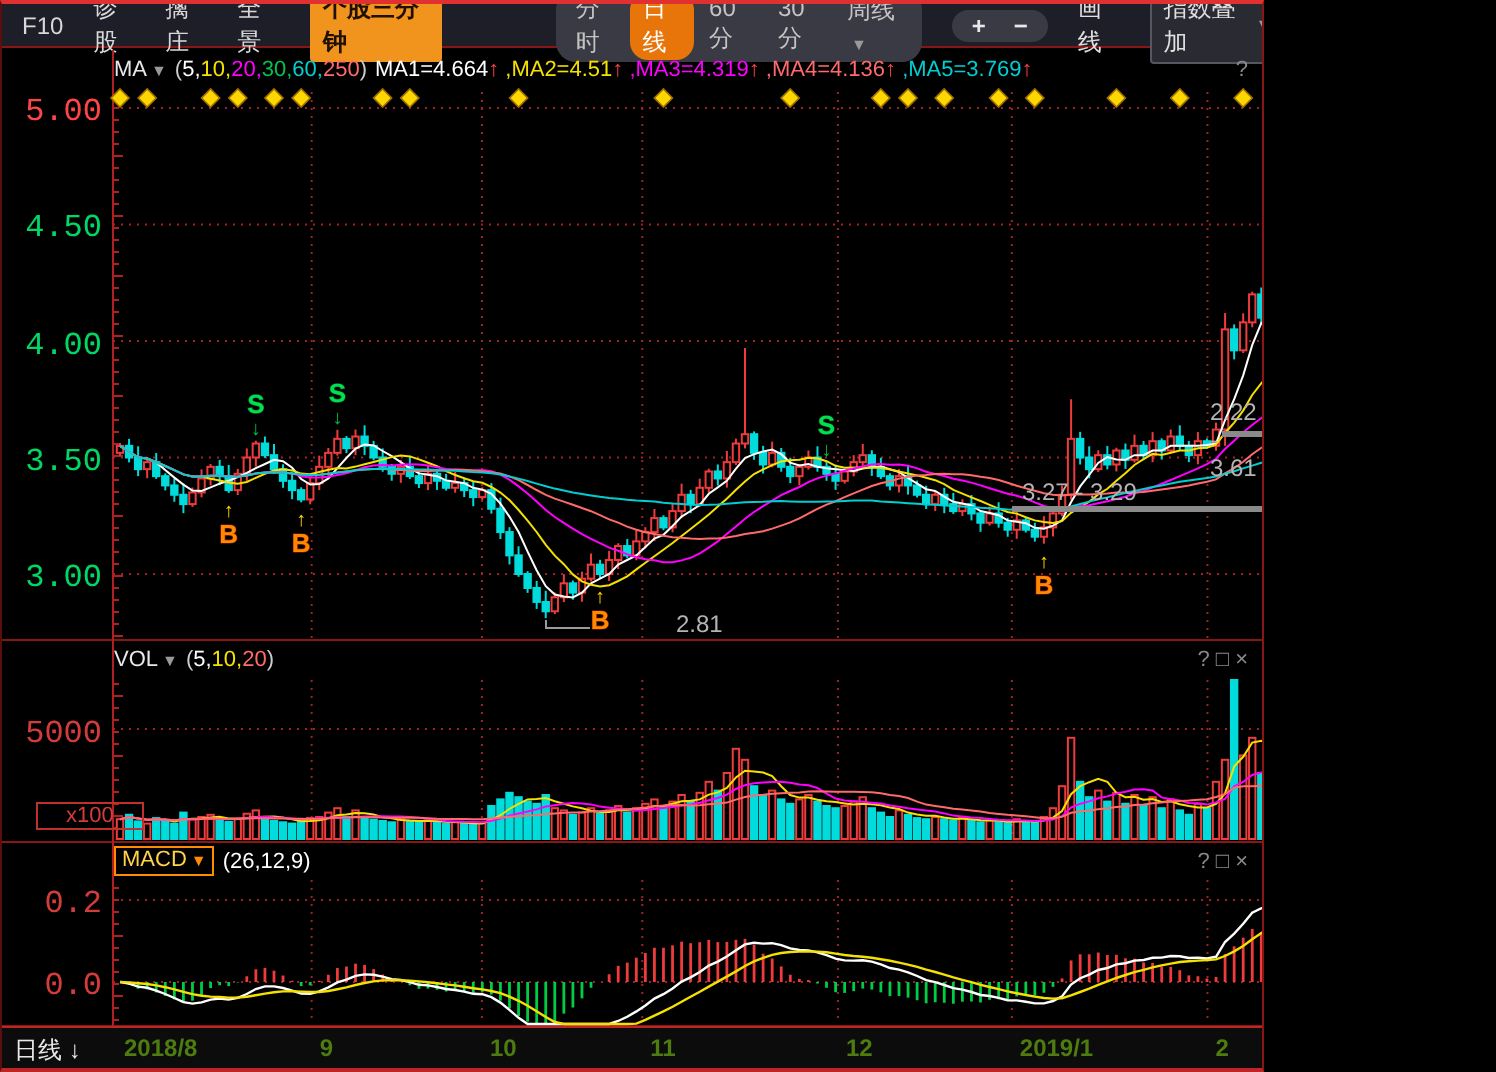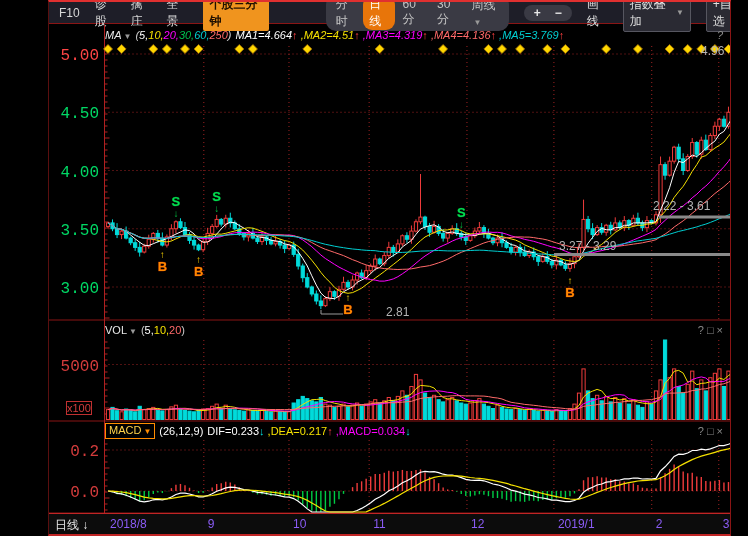--- a/index.html
+++ b/index.html
@@ -1,60 +1,60 @@
 <!DOCTYPE html>
 <html><head>
 <meta charset="utf-8">
 <style>
   html,body{margin:0;padding:0;background:#000;}
-  #app{position:relative;width:683px;height:536px;background:#000;overflow:hidden;
+  #app{position:relative;width:632px;height:536px;background:#000;overflow:hidden;
        font-family:"Liberation Sans","DejaVu Sans",sans-serif;color:#ddd;
        border-top:2px solid #e03030;border-bottom:2px solid #c02525;
-       border-left:1px solid #5a0f0f;border-right:1px solid #8a1515;box-sizing:border-box;margin-left:48px;}
+       border-left:1px solid #5a0f0f;border-right:1px solid #8a1515;box-sizing:border-box;}
   
   .toolbar{position:absolute;left:0;top:0;width:748px;height:22px;background:#1e1e28;
            display:flex;align-items:center;gap:15px;padding:0 10px;box-sizing:border-box;
            border-bottom:1px solid #8a1515;font-size:12px;}
   .tb-item{color:#d8d8d8;cursor:pointer;}
   .feature-btn{background:#f0941e;color:#201000;padding:1px 7px;border-radius:2px;font-weight:bold;}
   .period-group{display:flex;align-items:center;background:#3a3a44;border-radius:10px;
                 padding:1px 4px;gap:2px;margin-left:42px;}
   .period{color:#c4c4c4;padding:0 6px;border-radius:9px;}
   .period.sel{background:#e8750a;color:#fff;}
   .caret{font-size:8px;color:#999;margin-left:2px;}
   .zoom-group{display:flex;align-items:center;background:#3a3a44;border-radius:10px;padding:1px 10px;gap:14px;}
   .zoom-btn{color:#e8e8e8;font-weight:bold;}
   .draw-btn{margin-left:auto;color:#e0e0e0;}
   .dropdown{border:1px solid #565660;background:#2a2a33;padding:1px 6px;border-radius:2px;color:#e0e0e0;display:flex;align-items:center;gap:4px;}
   .next-icon{display:flex;align-items:center;}
   
   .pane-header{position:absolute;left:56px;right:4px;font-size:11px;display:flex;align-items:center;gap:4px;white-space:nowrap;}
-  #hdr-main{top:24px;height:18px;font-style:italic;}
+  #hdr-main{top:24px;height:18px;}
   #hdr-vol{top:319px;height:17px;}
   #hdr-macd{top:420px;height:17px;}
   .ind-label{color:#e8e8e8;}
   .macd-box{border:1px solid #ff8c00;color:#ffd24a;padding:0 3px;line-height:13px;}
   .hdr-icons{margin-left:auto;color:#8a8a8a;font-size:11px;letter-spacing:3px;}
   .arrow-up{color:#ff4040;}
   .arrow-down{color:#00dbdb;}
   
   .yaxis-label{position:absolute;left:8px;width:42px;text-align:right;font-size:16px;font-family:Liberation Mono, monospace;}
   .x100-box{position:absolute;left:17px;top:399px;border:1px solid #c03030;color:#d43c3c;
-            font-size:11px;padding:0 0;}
+            font-size:11px;padding:0 14px;}
   
   .ann{position:absolute;color:#b4b4b4;font-size:12px;}
   #ann-high{left:652px;top:42px;}
   #ann-low{left:297px;top:303px;padding-left:40px;}
   #ann-band1{left:604px;top:197px;}
   #ann-band2{left:510px;top:237px;}
   
   .bottom-bar{position:absolute;left:0;top:511px;width:748px;height:23px;background:#0c0c0c;
               border-top:1px solid #c02525;font-size:12px;}
   .tf-label{position:absolute;left:6px;top:3px;color:#e8e8e8;}
-  .month-label{position:absolute;top:3px;color:#8b5cf6;}
+  .month-label{position:absolute;top:3px;color:#4d7c0f;font-weight:bold;}
   svg text{font-family:"Liberation Sans","DejaVu Sans",sans-serif;}
 </style>
 </head>
 <body>
 
 <div id="app">
 
   <div class="toolbar">
     <span class="tb-item">F10</span>
     <span class="tb-item">诊股</span>
@@ -98,21 +98,20 @@
 
   <div id="hdr-vol" class="pane-header">
     <span class="ind-label"><span>VOL</span><span class="caret">▼</span></span>
     <span id="vol-params"><span style="color: rgb(204, 204, 204);">(</span><span style="color: rgb(255, 255, 255);">5,</span><span style="color: rgb(245, 225, 0);">10,</span><span style="color: rgb(255, 106, 106);">20</span><span style="color: rgb(204, 204, 204);">)</span></span>
     <span class="hdr-icons"><span>?</span><span>□</span><span>×</span></span>
   </div>
 
   <div id="hdr-macd" class="pane-header">
     <span class="macd-box"><span>MACD</span><span class="caret" style="color:#ff8c00">▼</span></span>
     <span style="color:#fff">(26,12,9)</span>
-    <span id="macd-values"><span style="color: rgb(255, 255, 255);"> DIF=0.233</span><span class="arrow-down">↓</span><span style="color: rgb(245, 225, 0);"> ,DEA=0.217</span><span class="arrow-up">↑</span><span style="color: rgb(255, 0, 255);"> ,MACD=0.034</span><span class="arrow-down">↓</span></span>
     <span class="hdr-icons"><span>?</span><span>□</span><span>×</span></span>
   </div>
 
   <svg id="plot" width="748" height="536" style="position:absolute;left:0;top:0;">
       <g>
         <line x1="55.5" y1="52" x2="745.5" y2="52" stroke="#a02222" stroke-width="1" stroke-dasharray="1,3"></line>
         <line x1="55.5" y1="110.25" x2="745.5" y2="110.25" stroke="#a02222" stroke-width="1" stroke-dasharray="1,3"></line>
         <line x1="55.5" y1="168.5" x2="745.5" y2="168.5" stroke="#a02222" stroke-width="1" stroke-dasharray="1,3"></line>
         <line x1="55.5" y1="226.75" x2="745.5" y2="226.75" stroke="#a02222" stroke-width="1" stroke-dasharray="1,3"></line>
         <line x1="55.5" y1="285" x2="745.5" y2="285" stroke="#a02222" stroke-width="1" stroke-dasharray="1,3"></line>

